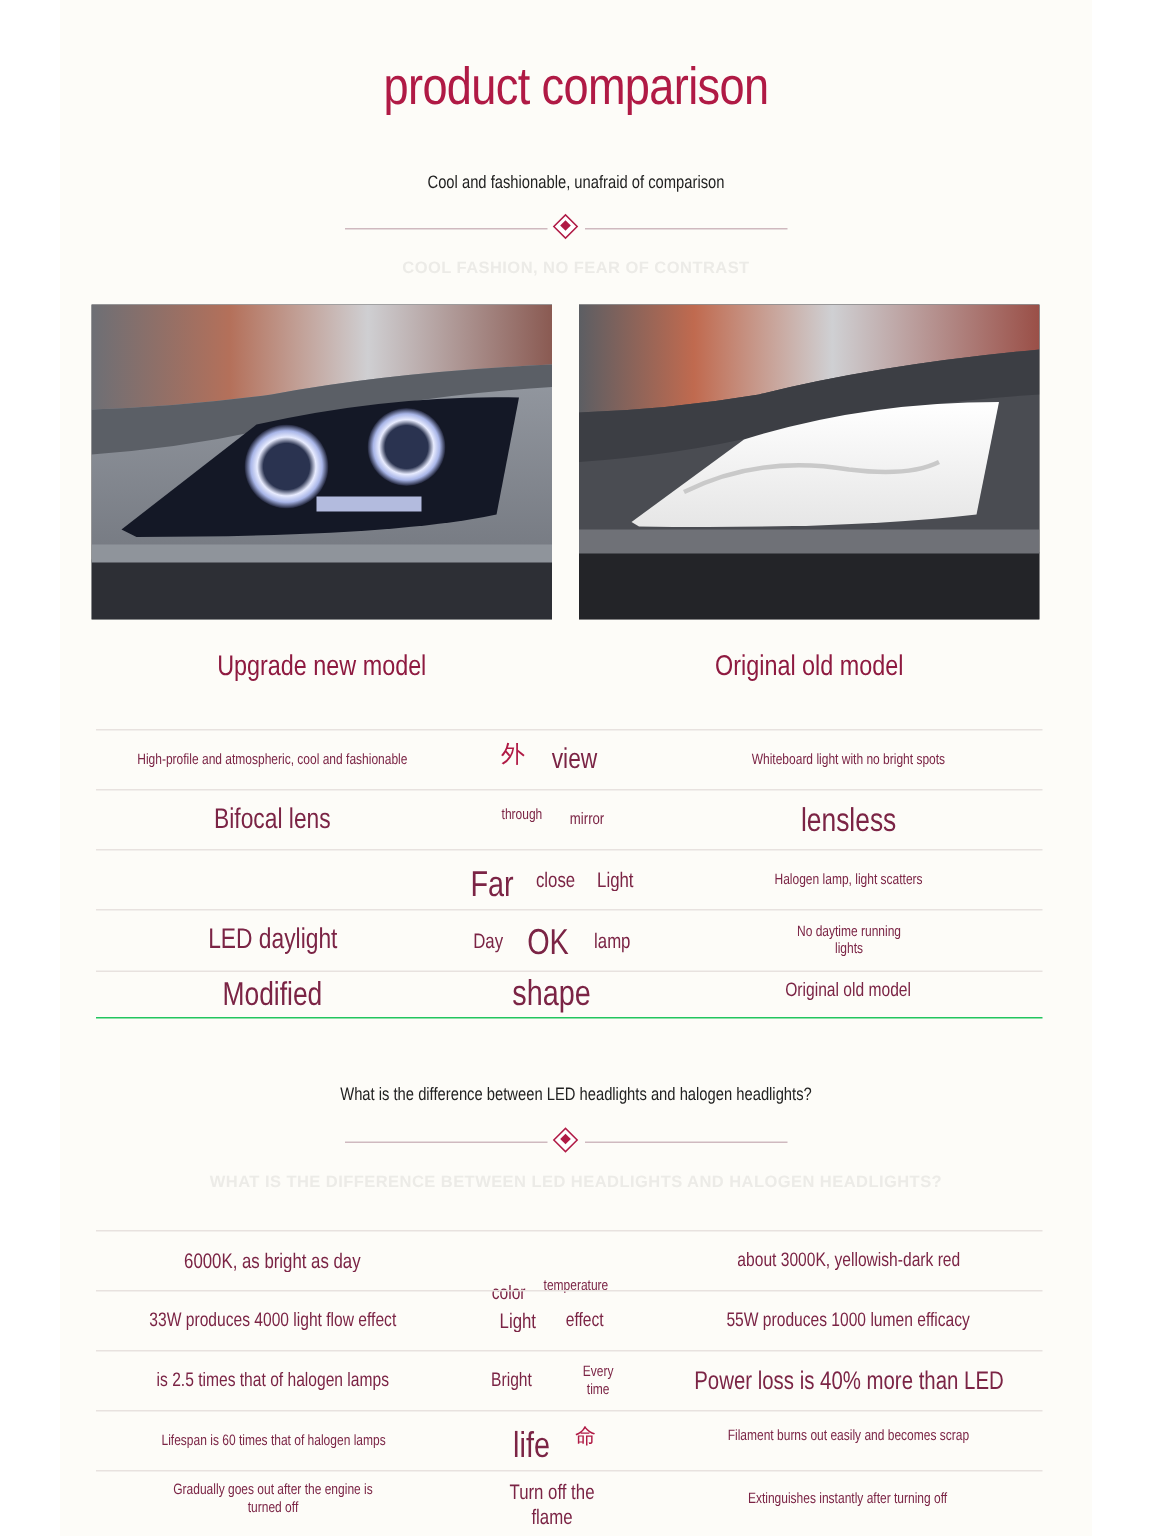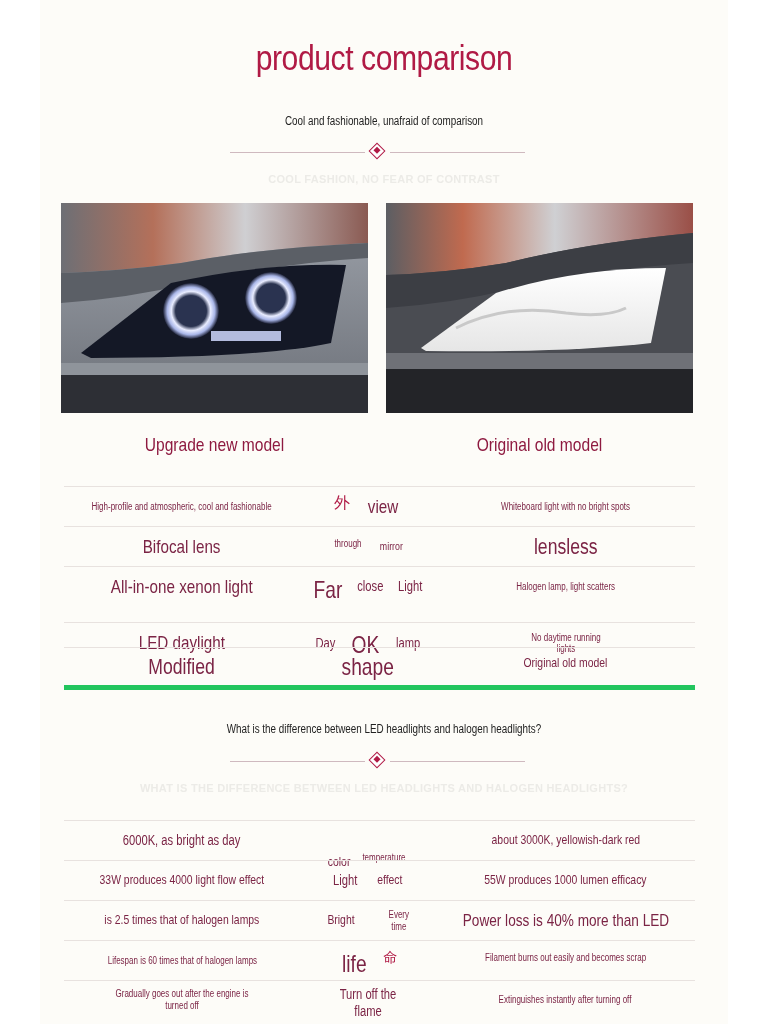--- a/index.html
+++ b/index.html
@@ -156,50 +156,47 @@
         <div class="mid-group" style="gap:12px;">
       <span class="t s8" style="position:relative;top:-3px;">through</span>
       <span class="t s9">mirror</span>
     </div>
       </div>
     <div class="cell c-right">
         <span class="t s18">lensless</span>
       </div>
   </div>
   <div class="row" style="top:80px;height:40px;">
-    <div class="cell c-left">
-        <span class="t s16">All-in-one xenon light</span>
-      </div>
     <div class="cell c-mid">
         <div class="mid-group" style="gap:8px;">
       <span class="t s20" style="position:relative;top:3px;">Far</span>
       <span class="t s12">close</span>
       <span class="t s12">Light</span>
     </div>
       </div>
     <div class="cell c-right">
         <span class="t s8">Halogen lamp, light scatters</span>
       </div>
   </div>
-  <div class="row" style="top:120px;height:41px;margin-top:16px;">
+  <div class="row" style="top:120px;height:41px;">
     <div class="cell c-left">
         <span class="t s16">LED daylight</span>
       </div>
     <div class="cell c-mid">
         <div class="mid-group" style="gap:10px;">
       <span class="t s12">Day</span>
       <span class="t s20" style="position:relative;top:2px;">OK</span>
       <span class="t s12">lamp</span>
     </div>
       </div>
     <div class="cell c-right">
         <span class="t s8" style="width:90px;">No daytime running lights</span>
       </div>
   </div>
-  <div class="row" style="top:161px;height:43px;border-bottom:5px solid #22c55e;">
+  <div class="row" style="top:161px;height:32px;border-bottom:1px solid #22c55e;">
     <div class="cell c-left">
         <span class="t s18">Modified</span>
       </div>
     <div class="cell c-mid">
         <span class="t s20">shape</span>
       </div>
     <div class="cell c-right">
         <span class="t s11" style="position:relative;top:-3px;">Original old model</span>
       </div>
   </div>

